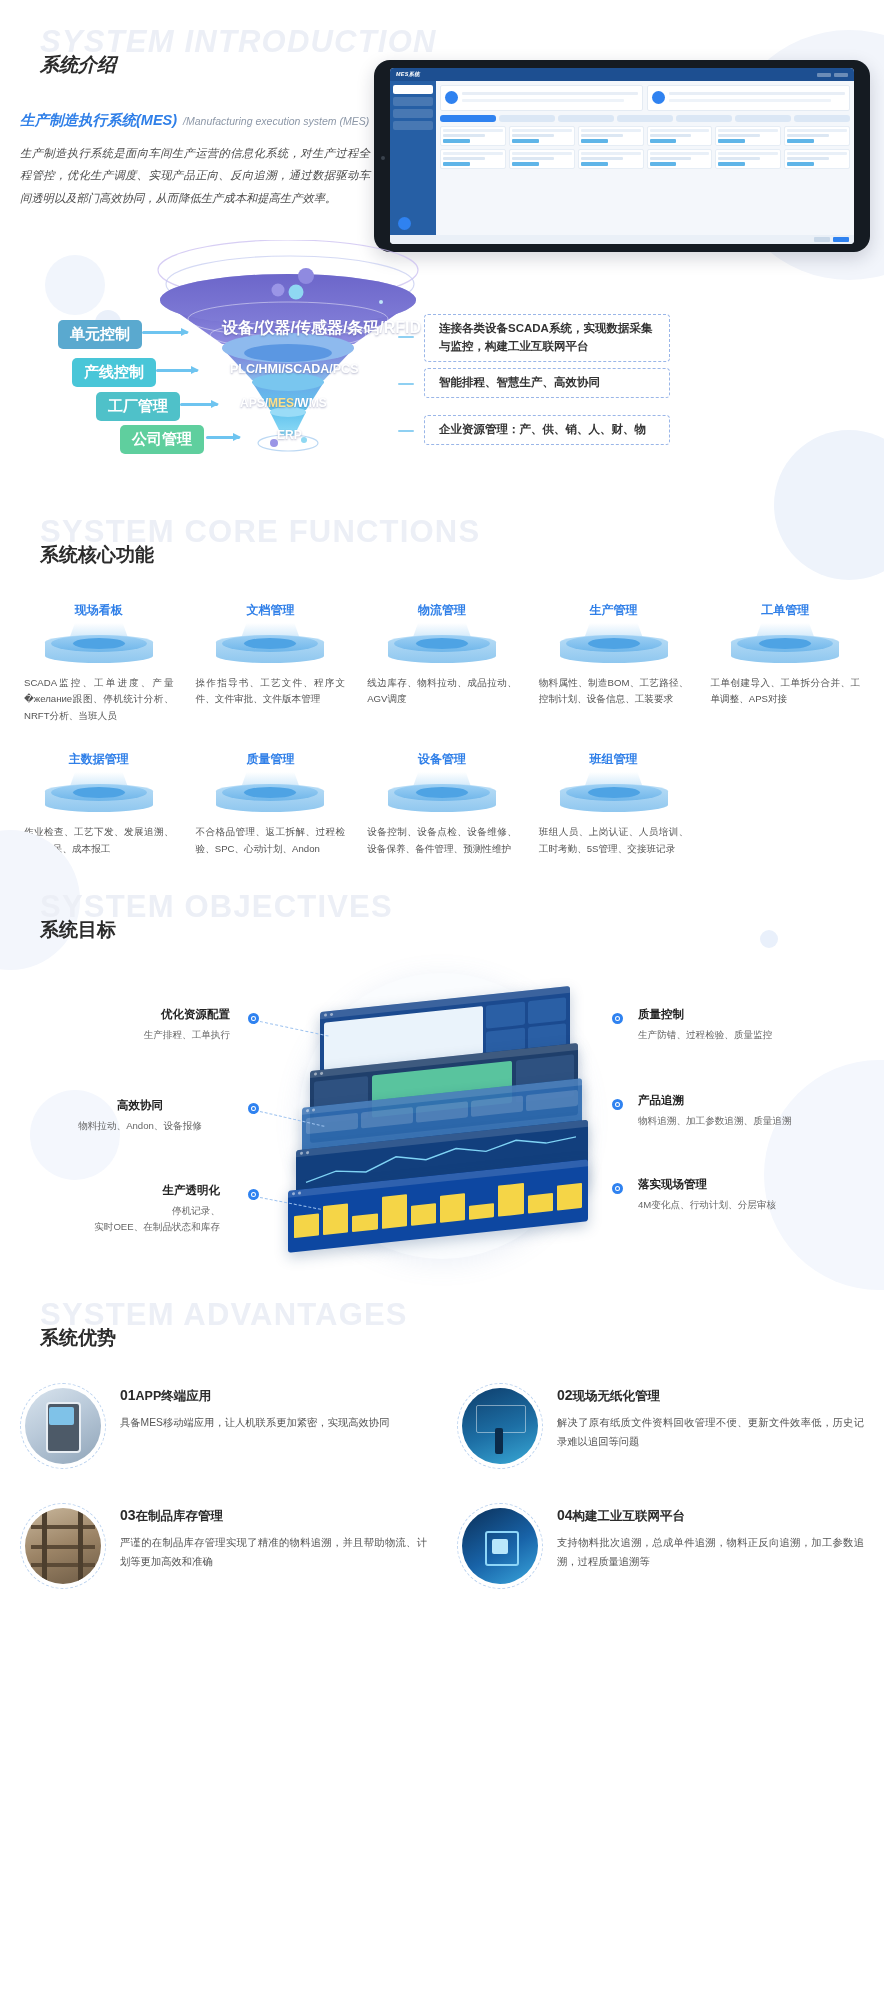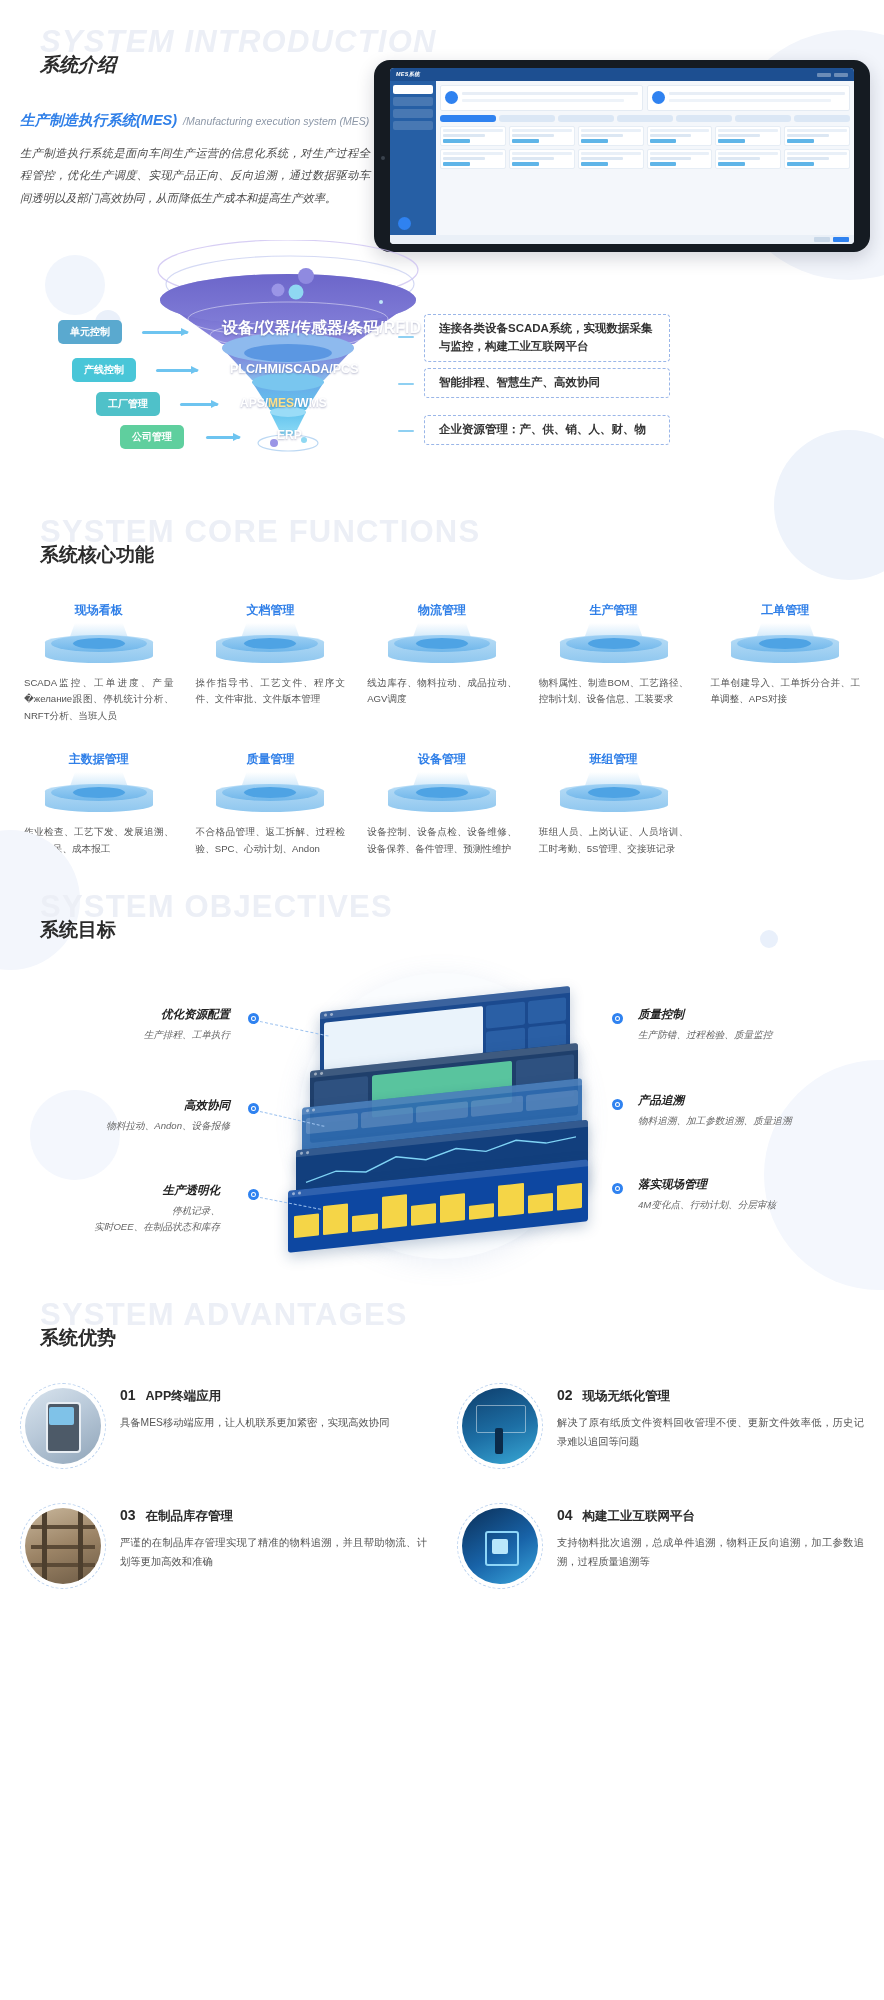--- a/index.html
+++ b/index.html
@@ -80,21 +80,21 @@
   .gcell .g3{height:4px;width:45%;background:#5fb5e8;border-radius:1px;}
   .scr-foot{height:9px;background:#eaf0f7;display:flex;justify-content:flex-end;align-items:center;gap:3px;padding-right:5px;}
   .scr-foot i{display:block;width:16px;height:5px;border-radius:1px;background:#2f82f0;}
   .scr-foot i.gh{background:#c9d8e8;}
   .float-btn{position:absolute;left:24px;bottom:22px;width:13px;height:13px;border-radius:50%;background:#2f82f0;}
 
   
   .funnel-wrap{position:relative;height:250px;margin-top:30px;}
   .funnel-svg{position:absolute;left:138px;top:0;}
   .lvl-label{
-    position:absolute;color:#fff;font-size:10px;font-weight:bold;
+    position:absolute;color:#fff;font-size:15px;font-weight:bold;
     padding:5px 12px;border-radius:5px;white-space:nowrap;text-align:center;
   }
   .lvl-arrow{position:absolute;height:3px;background:#6ec4f0;border-radius:2px;}
   .lvl-arrow:after{
     content:"";position:absolute;right:-1px;top:-3px;
     border-left:8px solid #6ec4f0;border-top:4.5px solid transparent;border-bottom:4.5px solid transparent;
   }
   .funnel-txt{
     position:absolute;color:#fff;font-weight:bold;text-shadow:0 1px 2px rgba(40,50,110,.35);
     white-space:nowrap;
@@ -129,21 +129,21 @@
     position:absolute;left:28px;top:11px;width:52px;height:11px;border-radius:50%;
     background:#4ea3e4;
   }
   .fn-desc{
     font-size:9.6px;line-height:1.75;color:#555;margin-top:12px;text-align:justify;
     padding:0 4px;
   }
 
   
   .obj{padding:0 20px;margin-top:34px;}
-  .obj-stage{position:relative;height:300px;margin-top:18px;font-style:italic;}
+  .obj-stage{position:relative;height:300px;margin-top:18px;}
   .obj-circle{
     position:absolute;left:50%;top:8px;transform:translateX(-50%);
     width:286px;height:286px;border-radius:50%;background:#fafcfe;
     box-shadow:0 4px 26px rgba(110,140,190,.13);
   }
   .obj-item{position:absolute;width:180px;}
   .obj-item.left{text-align:right;}
   .obj-item.right{text-align:left;}
   .obj-t{font-size:11.5px;font-weight:bold;color:#222;margin-bottom:5px;}
   .obj-d{font-size:9.6px;color:#666;line-height:1.6;}
@@ -163,21 +163,21 @@
   
   .adv{padding:0 20px;margin-top:34px;}
   .adv-grid{display:grid;grid-template-columns:1fr 1fr;gap:34px 30px;margin-top:28px;}
   .adv-item{display:flex;gap:14px;align-items:flex-start;}
   .adv-thumb{
     position:relative;width:86px;height:86px;border-radius:50%;flex:0 0 86px;
     overflow:hidden;border:1px dashed #bcd3ef;padding:4px;box-sizing:border-box;
   }
   .adv-thumb .img{width:100%;height:100%;border-radius:50%;overflow:hidden;position:relative;}
   .adv-body{flex:1;padding-top:4px;}
-  .adv-head{display:flex;align-items:baseline;gap:10px;}
+  .adv-head{display:flex;align-items:baseline;}
   .adv-num{font-size:14px;font-weight:bold;color:#2b2b2b;}
   .adv-title{font-size:12.5px;font-weight:bold;color:#2b2b2b;}
   .adv-desc{font-size:10.3px;line-height:1.85;color:#555;margin-top:8px;text-align:justify;}
 </style>
 </head>
 <body>
 
 <div class="page">
 
   <div class="blob b1"></div>
@@ -589,21 +589,21 @@
         </div>
       </div>
 
       <div class="obj-item left" style="left:30px;top:42px;">
         <div class="obj-t">优化资源配置</div>
         <div class="obj-d">生产排程、工单执行</div>
       </div>
       <span class="obj-dot" style="left:228px;top:48px;"></span>
       <span class="conn" style="left:240px;top:56px;width:70px;transform:rotate(12deg);transform-origin:left center;"></span>
 
-      <div class="obj-item left" style="left:30px;top:133px;">
+      <div class="obj-item left" style="left:30px;top:133px;text-align:center;">
         <div class="obj-t">高效协同</div>
         <div class="obj-d">物料拉动、Andon、设备报修</div>
       </div>
       <span class="obj-dot" style="left:228px;top:138px;"></span>
       <span class="conn" style="left:240px;top:146px;width:66px;transform:rotate(13deg);transform-origin:left center;"></span>
 
       <div class="obj-item left" style="left:20px;top:218px;">
         <div class="obj-t">生产透明化</div>
         <div class="obj-d" style="white-space:pre-line;">停机记录、
 实时OEE、在制品状态和库存</div>

